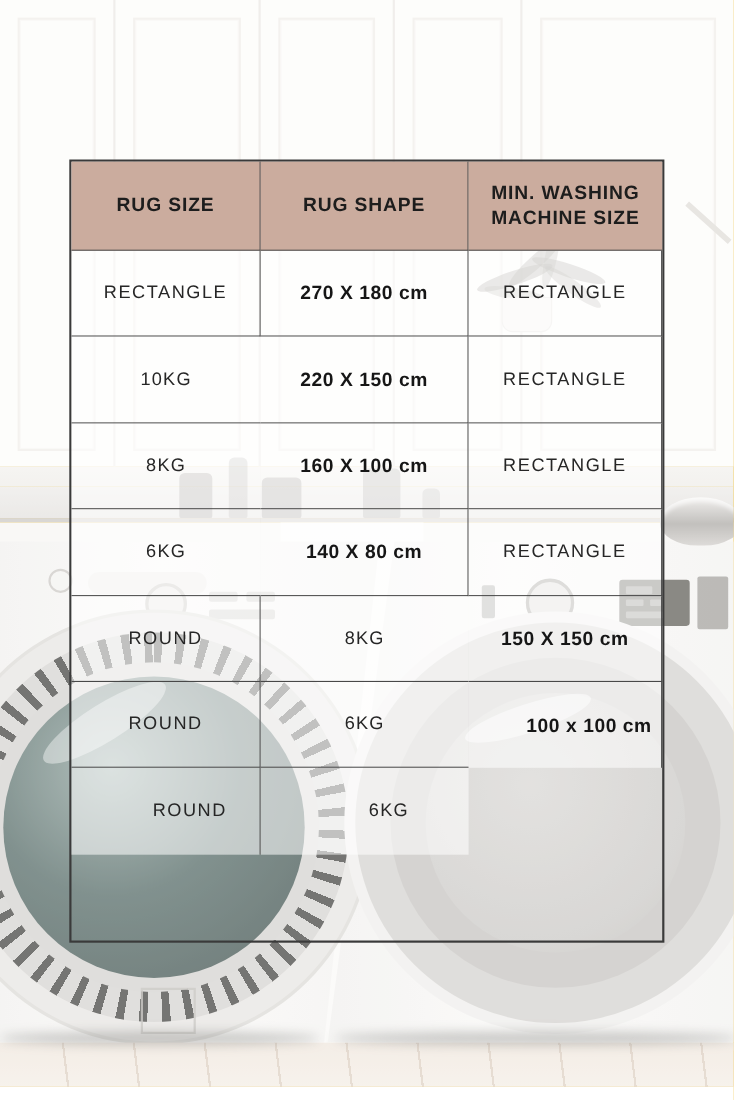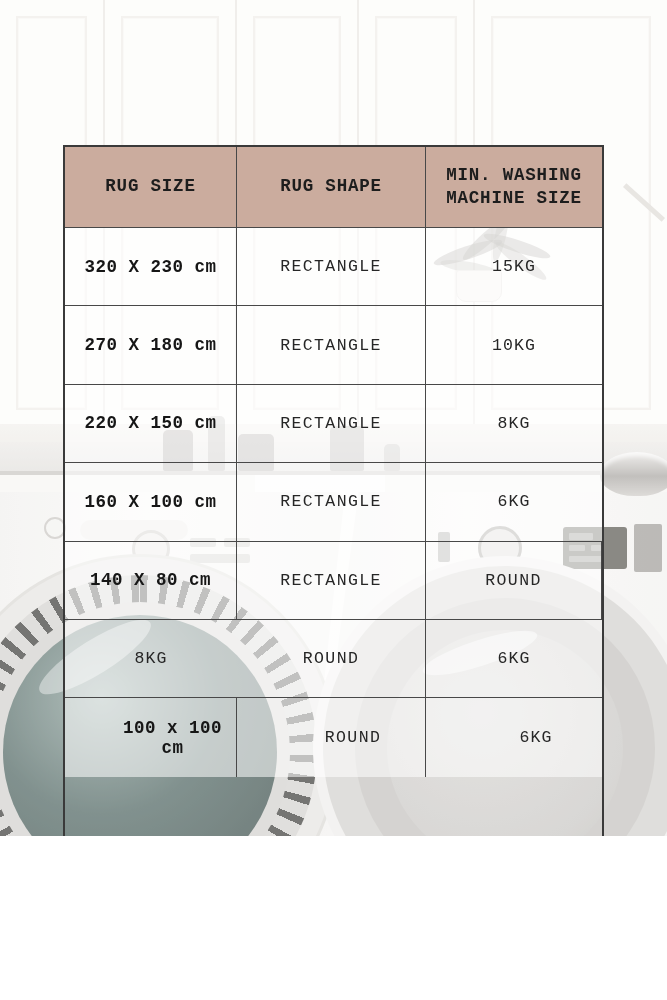--- a/index.html
+++ b/index.html
@@ -1,19 +1,19 @@
 <!DOCTYPE html>
 <html><head>
 <meta charset="utf-8">
 <style>
   html,body{margin:0;padding:0;background:#ffffff;}
   #scene{
-    position:relative;width:667px;height:836px;overflow:hidden;
+    position:relative;width:667px;height:988px;overflow:hidden;
     background:#eab308;
-    font-family:Liberation Mono, monospace;
+    font-family:Liberation Sans, sans-serif;
   }
   #scene *{box-sizing:border-box;}
   .abs{position:absolute;}
 
   
   .cabinets{left:0;top:0;width:667px;height:424px;background:#fcfbf9;}
   .door{position:absolute;top:0;height:424px;background:#fdfcfa;border-left:2px solid #eae7e3;}
   .door:first-child{border-left:none;}
   .door .panel{
     position:absolute;left:16px;right:16px;top:16px;bottom:14px;
@@ -195,42 +195,41 @@
   <div class="abs floor-shadow" style="left:305px;width:365px;"></div>
 
   <div class="abs photo-wash"></div>
 
   <div class="abs rugtable">
 
     <div class="cell th">RUG SIZE</div>
     <div class="cell th">RUG SHAPE</div>
     <div class="cell th last-col">MIN. WASHING MACHINE SIZE</div>
 
-    <div class="cell td-size">320 X 230 cm</div>
-    <div class="cell td-shape">RECTANGLE</div>
-    <div class="cell td-kg last-col">15KG</div>
+    <div class="cell td-shape">RECTANGLE</div>
 
     <div class="cell td-size">270 X 180 cm</div>
     <div class="cell td-shape">RECTANGLE</div>
     <div class="cell td-kg last-col">10KG</div>
 
     <div class="cell td-size">220 X 150 cm</div>
     <div class="cell td-shape">RECTANGLE</div>
     <div class="cell td-kg last-col">8KG</div>
 
     <div class="cell td-size">160 X 100 cm</div>
     <div class="cell td-shape">RECTANGLE</div>
     <div class="cell td-kg last-col">6KG</div>
 
     <div class="cell td-size">140 X 80 cm</div>
     <div class="cell td-shape">RECTANGLE</div>
 
     <div class="cell td-shape">ROUND</div>
     <div class="cell td-kg last-col">8KG</div>
 
+    <div class="cell td-size">150 X 150 cm</div>
     <div class="cell td-shape">ROUND</div>
     <div class="cell td-kg last-col">6KG</div>
 
     <div class="cell td-size last-row">100 x 100 cm</div>
     <div class="cell td-shape last-row">ROUND</div>
     <div class="cell td-kg last-col last-row">6KG</div>
   </div>
 
 </div>
 

